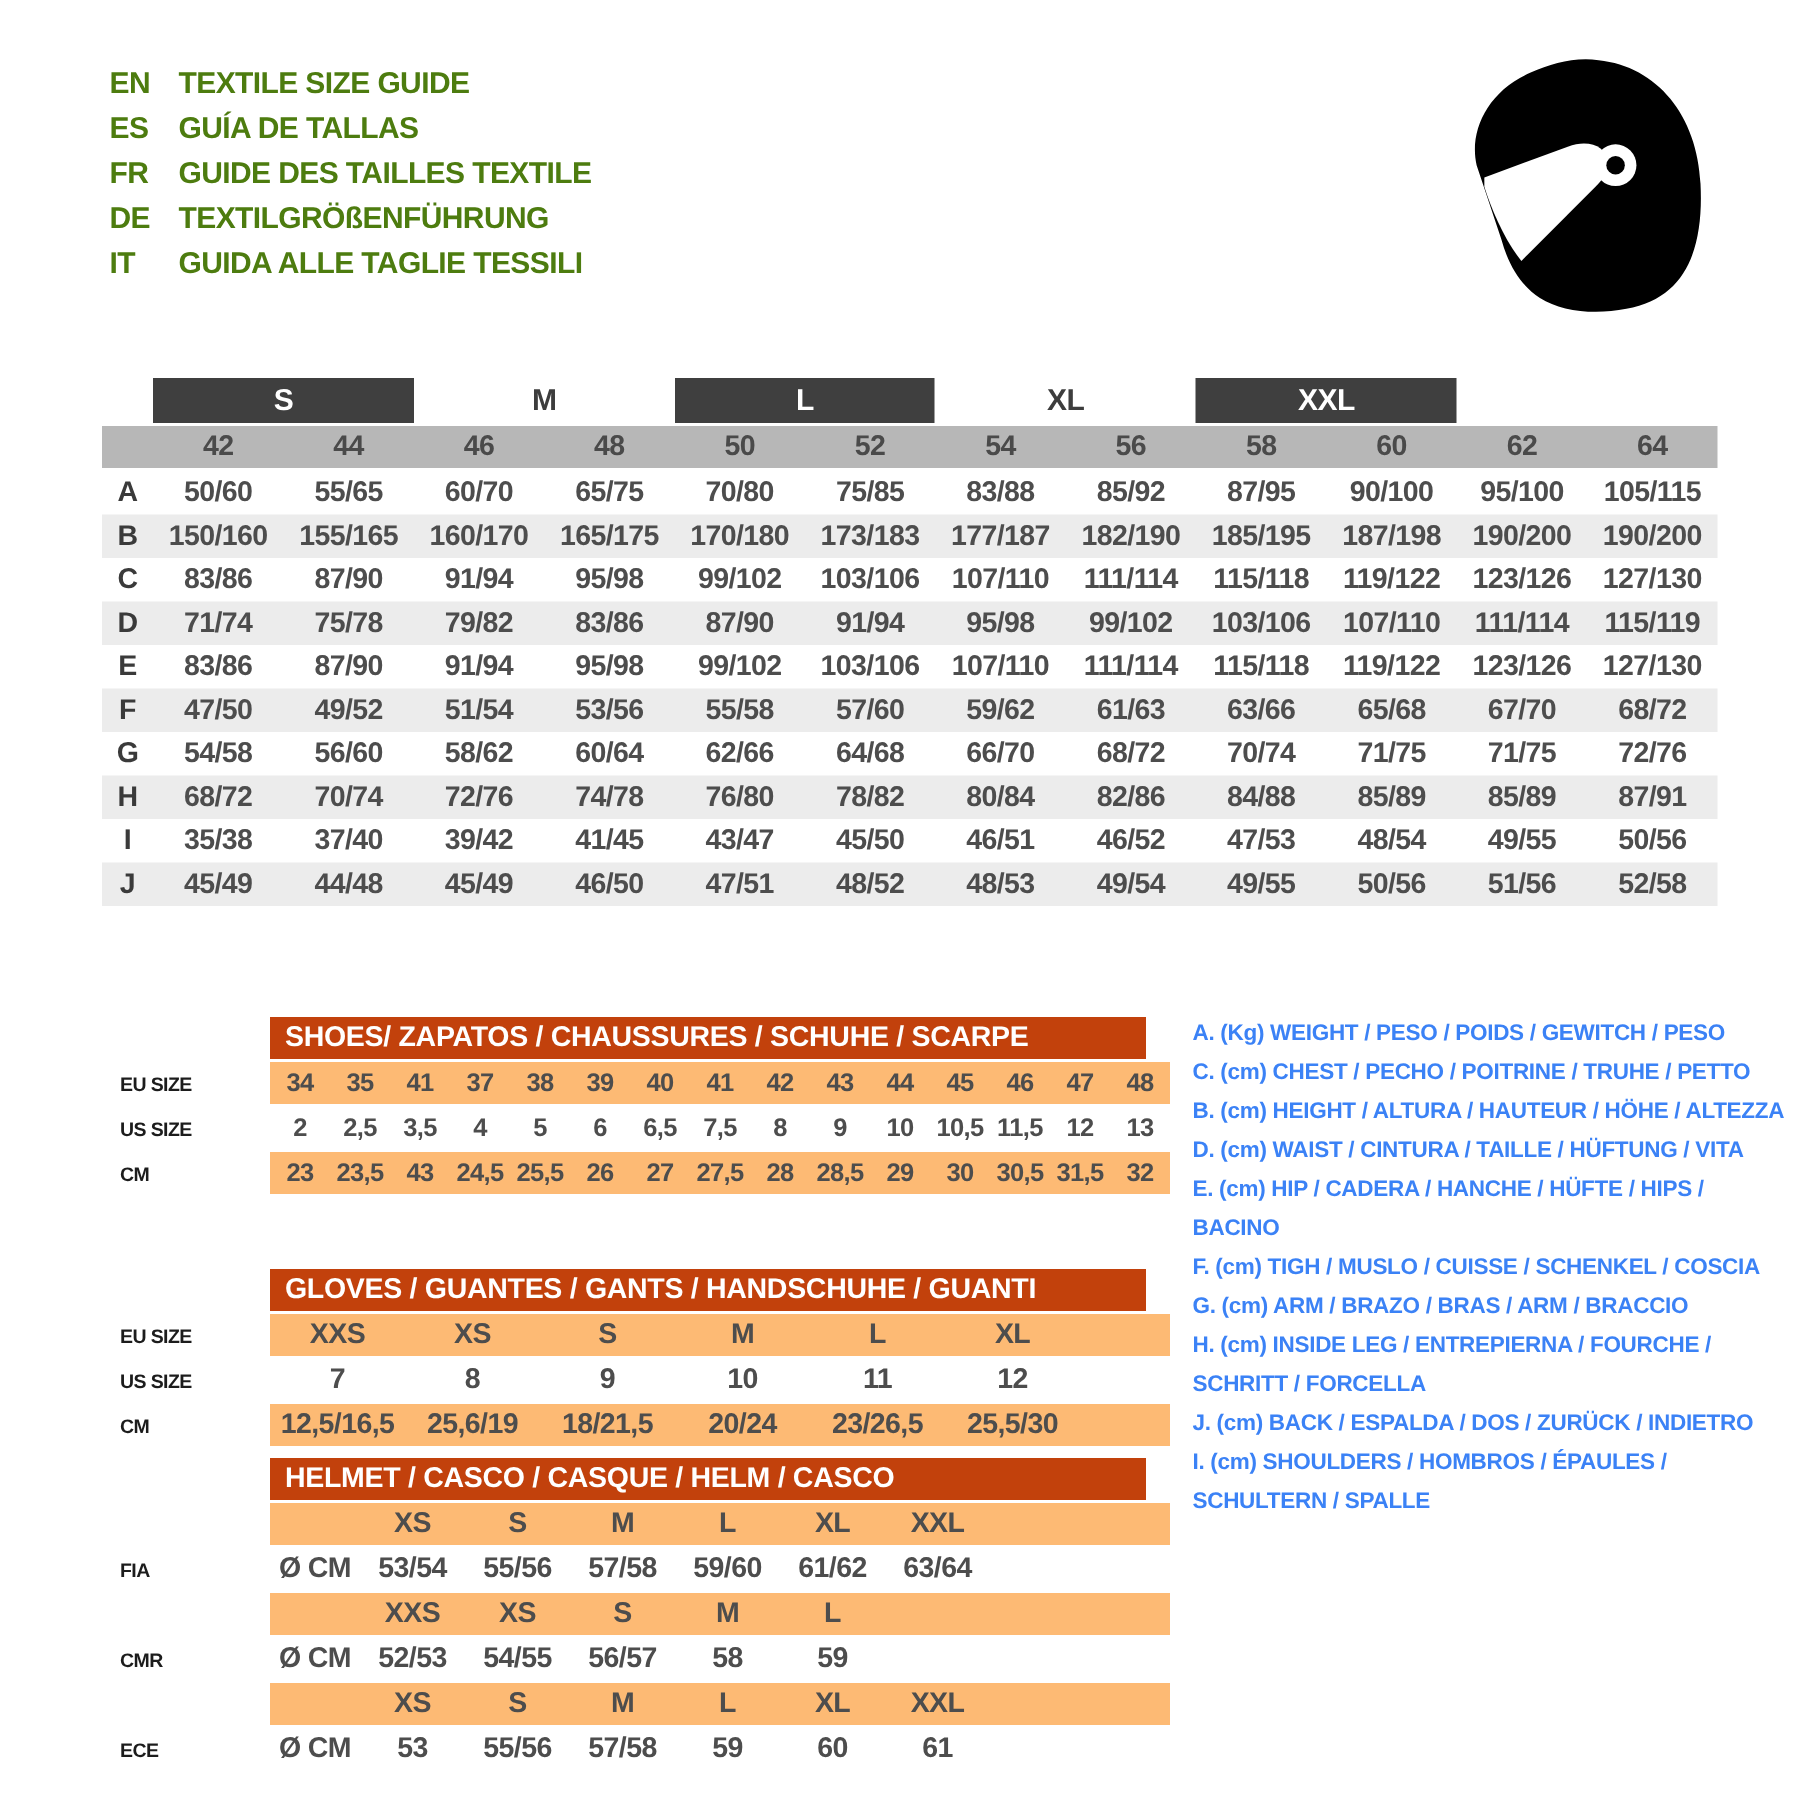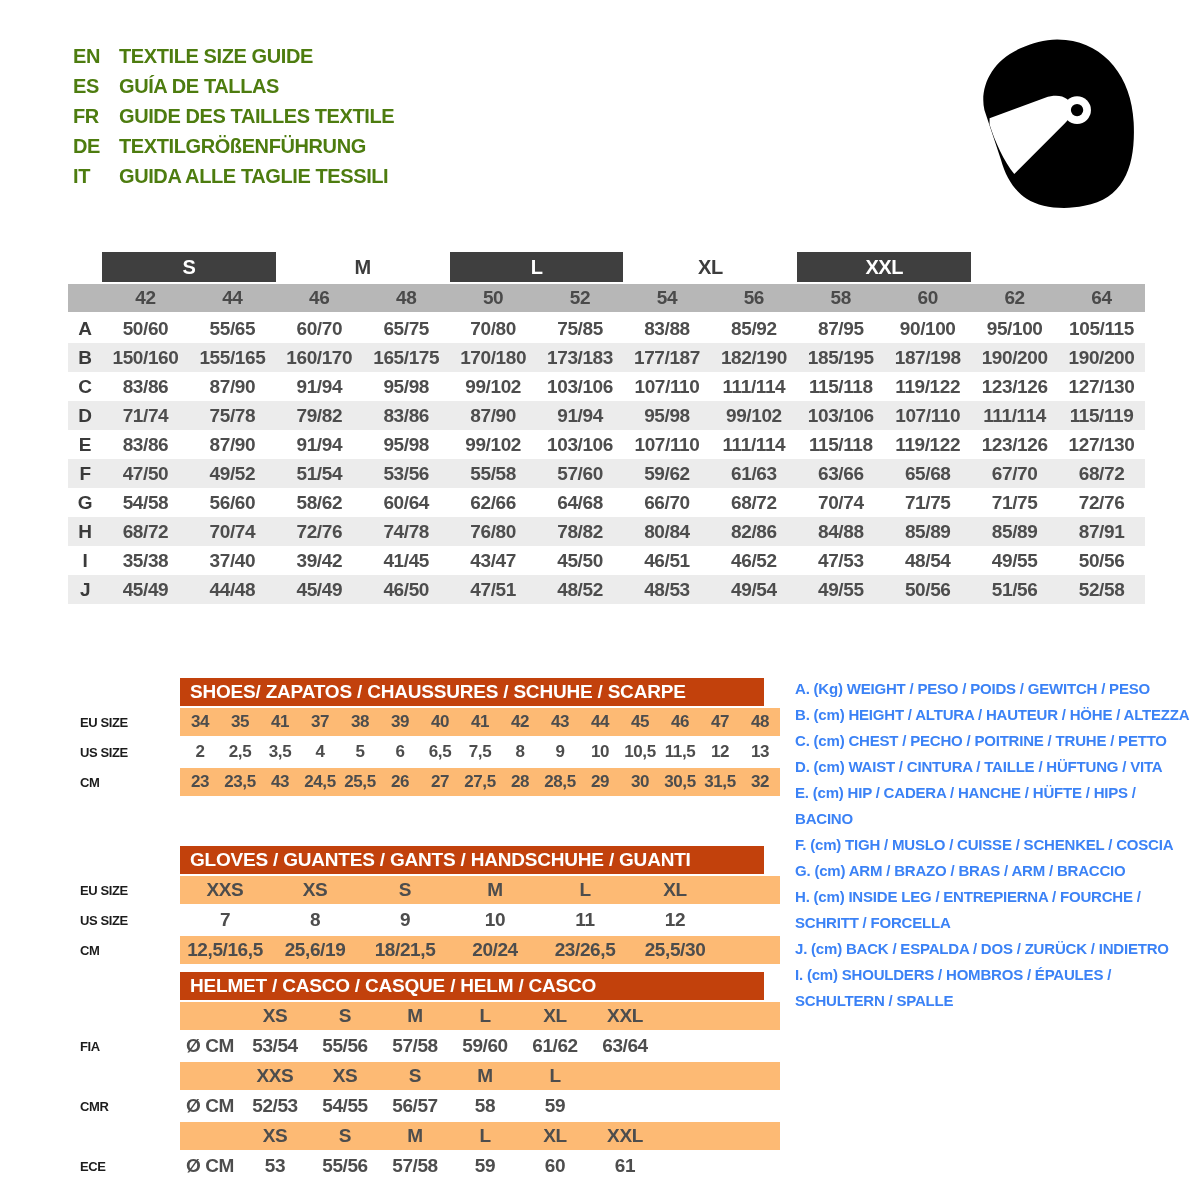--- a/index.html
+++ b/index.html
@@ -433,22 +433,22 @@
           <div class="cell">57/58</div>
           <div class="cell">59</div>
           <div class="cell">60</div>
           <div class="cell">61</div>
         </div>
       </div>
     </div>
 
   <div class="legend" id="legendBlock">
       <div class="legend-line">A. (Kg) WEIGHT / PESO / POIDS / GEWITCH / PESO</div>
+      <div class="legend-line">C. (cm) CHEST / PECHO / POITRINE / TRUHE / PETTO</div>
       <div class="legend-line">B. (cm) HEIGHT / ALTURA / HAUTEUR / HÖHE / ALTEZZA</div>
-      <div class="legend-line">C. (cm) CHEST / PECHO / POITRINE / TRUHE / PETTO</div>
       <div class="legend-line">D. (cm) WAIST / CINTURA / TAILLE / HÜFTUNG / VITA</div>
       <div class="legend-line">E. (cm) HIP / CADERA / HANCHE / HÜFTE / HIPS /  BACINO</div>
       <div class="legend-line">F. (cm) TIGH / MUSLO / CUISSE / SCHENKEL / COSCIA</div>
       <div class="legend-line">G. (cm) ARM  / BRAZO / BRAS / ARM / BRACCIO</div>
       <div class="legend-line">H. (cm) INSIDE LEG / ENTREPIERNA / FOURCHE / SCHRITT / FORCELLA</div>
       <div class="legend-line">J. (cm) BACK / ESPALDA / DOS / ZURÜCK / INDIETRO</div>
       <div class="legend-line">I.  (cm) SHOULDERS / HOMBROS / ÉPAULES / SCHULTERN / SPALLE</div>
     </div>
 </div>
 

